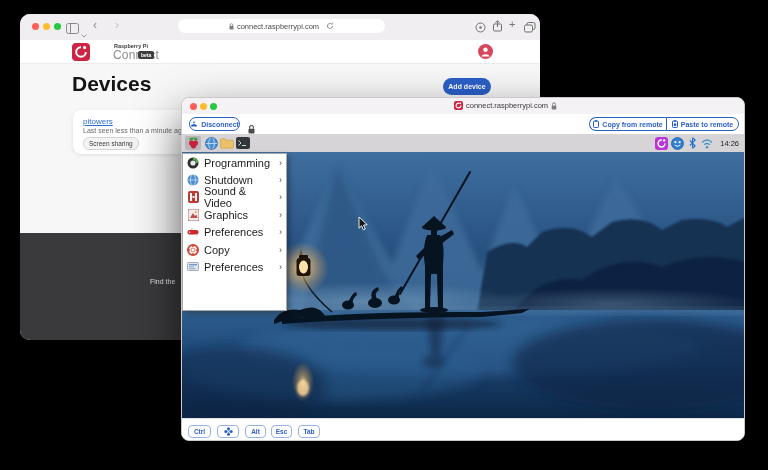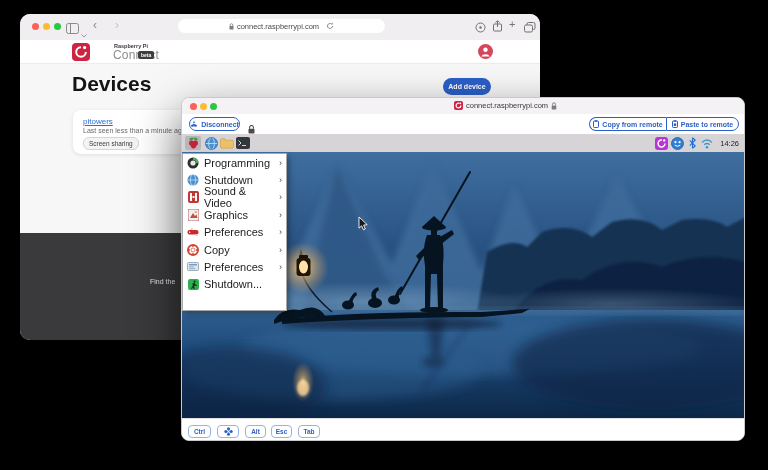--- a/index.html
+++ b/index.html
@@ -410,31 +410,20 @@
             <svg width="12" height="10" viewBox="0 0 12 10">
               <rect x="0.5" y="0.5" width="11" height="8" rx="1" fill="#dfe6ee" stroke="#8a9aab" stroke-width="0.8"></rect>
               <rect x="2" y="2" width="8" height="1.4" fill="#6f9ccb"></rect>
               <rect x="2" y="4.2" width="5" height="1.2" fill="#9fb4c9"></rect>
               <rect x="2" y="6" width="6.5" height="1.2" fill="#9fb4c9"></rect>
             </svg>
           </span>
         <span class="ml">Preferences</span>
         <span class="ma">›</span>
       </div>
-      <div class="mrow">
-        <span class="mi">
-            <svg width="11" height="11" viewBox="0 0 11 11">
-              <rect width="11" height="11" rx="2" fill="#2fae4e"></rect>
-              <circle cx="6.6" cy="2.6" r="1.1" fill="#15301d"></circle>
-              <path d="M3,9.5 L5,6.2 L4.2,4.8 L6.4,3.8 L7.6,5.6 L9,6 L8.6,7 L6.8,6.6 L6,8 L7.2,9.5 L6,10 L4.8,8.4 L4,10 Z" fill="#15301d"></path>
-            </svg>
-          </span>
-        <span class="ml">Shutdown...</span>
-        <span class="ma"></span>
-      </div>
     </div>
 
     <span class="abs" style="left:176px;top:118px">
       <svg width="11" height="16" viewBox="0 0 11 16">
           <path d="M1,1 L1,12.2 L3.6,9.8 L5.4,13.8 L7.3,13 L5.6,9.1 L9.2,8.7 Z" fill="#1a1a1a" stroke="#fff" stroke-width="0.9"></path>
         </svg>
     </span>
 
     <div class="abs keybar">
       <div class="abs key" style="left:6px;width:23px">Ctrl</div>

